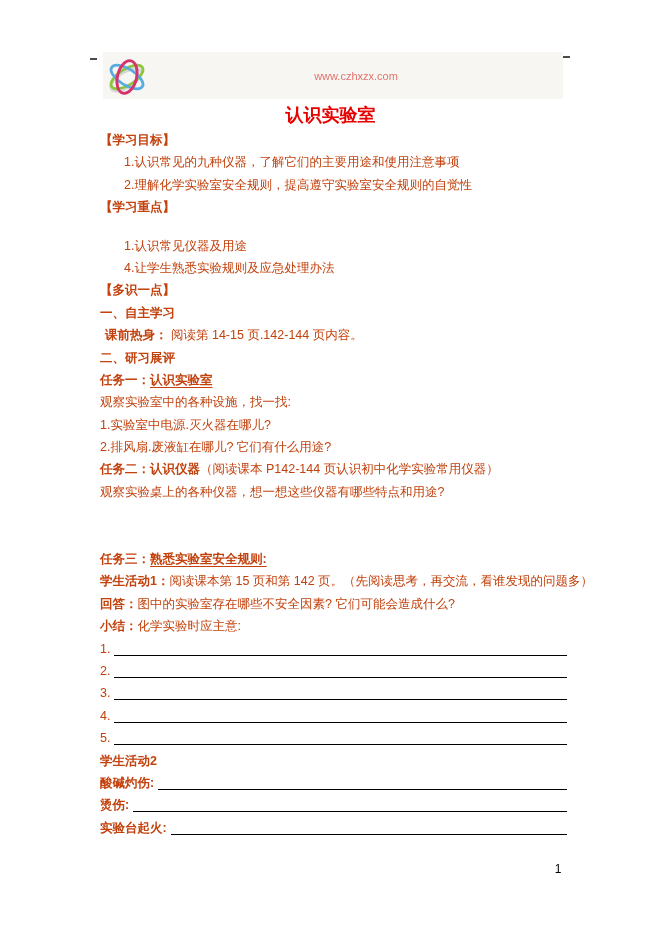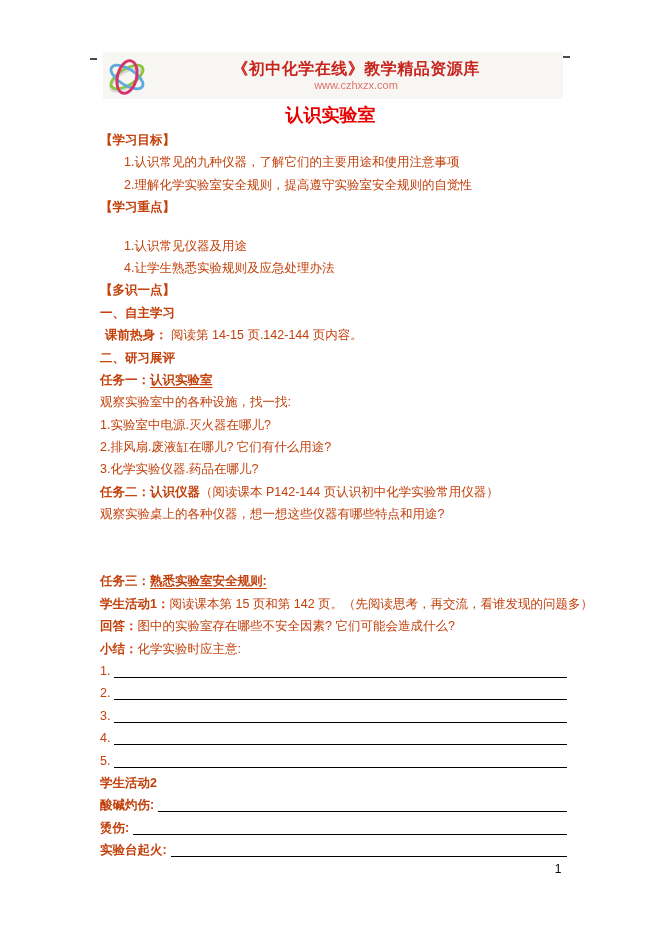--- a/index.html
+++ b/index.html
@@ -58,21 +58,20 @@
       <svg width="42" height="46" viewBox="0 0 44 48">
         <g fill="none" stroke-linecap="round">
           <ellipse cx="21" cy="27" rx="18" ry="8" stroke="#c9c9c9" stroke-width="3" transform="rotate(-32 21 27)" opacity="0.7"></ellipse>
           <ellipse cx="22" cy="24" rx="19" ry="8.5" stroke="#8cc63f" stroke-width="3" transform="rotate(-32 22 24)"></ellipse>
           <ellipse cx="22" cy="24" rx="19" ry="8.5" stroke="#5aabdf" stroke-width="3" transform="rotate(32 22 24)"></ellipse>
           <ellipse cx="22" cy="24" rx="10" ry="17.5" stroke="#d6336c" stroke-width="3" transform="rotate(14 22 24)"></ellipse>
         </g>
       </svg>
     </span>
     <span class="banner-text">
-      <span class="banner-title">《初中化学在线》教学精品资源库</span>
       <span class="banner-url">www.czhxzx.com</span>
     </span>
   </div>
 
   <div class="doc-title">认识实验室</div>
 
   <div class="content">
       <div class="line"><span class="seg b">【学习目标】</span></div>
       <div class="line" style="padding-left: 24px;"><span class="seg">1.认识常见的九种仪器，了解它们的主要用途和使用注意事项</span></div>
       <div class="line" style="padding-left: 24px;"><span class="seg">2.理解化学实验室安全规则，提高遵守实验室安全规则的自觉性</span></div>
@@ -80,21 +79,20 @@
       <div class="line" style="padding-left: 24px; margin-top: 16px;"><span class="seg">1.认识常见仪器及用途</span></div>
       <div class="line" style="padding-left: 24px;"><span class="seg">4.让学生熟悉实验规则及应急处理办法</span></div>
       <div class="line"><span class="seg b">【多识一点】</span></div>
       <div class="line"><span class="seg b">一、自主学习</span></div>
       <div class="line" style="padding-left: 5px;"><span class="seg b">课前热身：</span><span class="seg"> 阅读第 14-15 页.142-144 页内容。</span></div>
       <div class="line"><span class="seg b">二、研习展评</span></div>
       <div class="line"><span class="seg b">任务一：</span><span class="seg b u">认识实验室</span></div>
       <div class="line"><span class="seg">观察实验室中的各种设施，找一找:</span></div>
       <div class="line"><span class="seg">1.实验室中电源.灭火器在哪儿?</span></div>
       <div class="line"><span class="seg">2.排风扇.废液缸在哪儿? 它们有什么用途?</span></div>
-      <div class="line"><span class="seg">3.化学实验仪器.药品在哪儿?</span></div>
       <div class="line"><span class="seg b">任务二：认识仪器</span><span class="seg">（阅读课本 P142-144 页认识初中化学实验常用仪器）</span></div>
       <div class="line"><span class="seg">观察实验桌上的各种仪器，想一想这些仪器有哪些特点和用途?</span></div>
       <div class="line"></div>
       <div class="line"></div>
       <div class="line"><span class="seg b">任务三：</span><span class="seg b u">熟悉实验室安全规则:</span></div>
       <div class="line"><span class="seg b">学生活动1：</span><span class="seg">阅读课本第 15 页和第 142 页。（先阅读思考，再交流，看谁发现的问题多）</span></div>
       <div class="line"><span class="seg b">回答：</span><span class="seg">图中的实验室存在哪些不安全因素? 它们可能会造成什么?</span></div>
       <div class="line"><span class="seg b">小结：</span><span class="seg">化学实验时应主意:</span></div>
       <div class="line"><span class="seg">1.</span><span class="fill"></span></div>
       <div class="line"><span class="seg">2.</span><span class="fill"></span></div>

